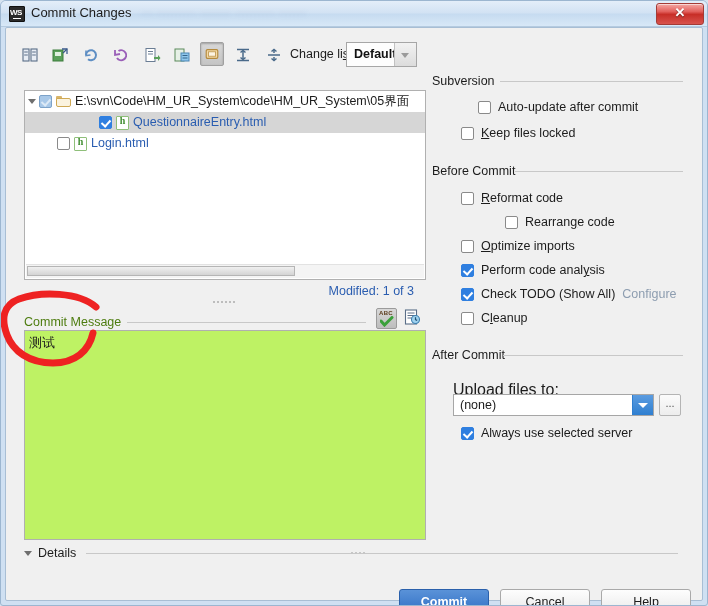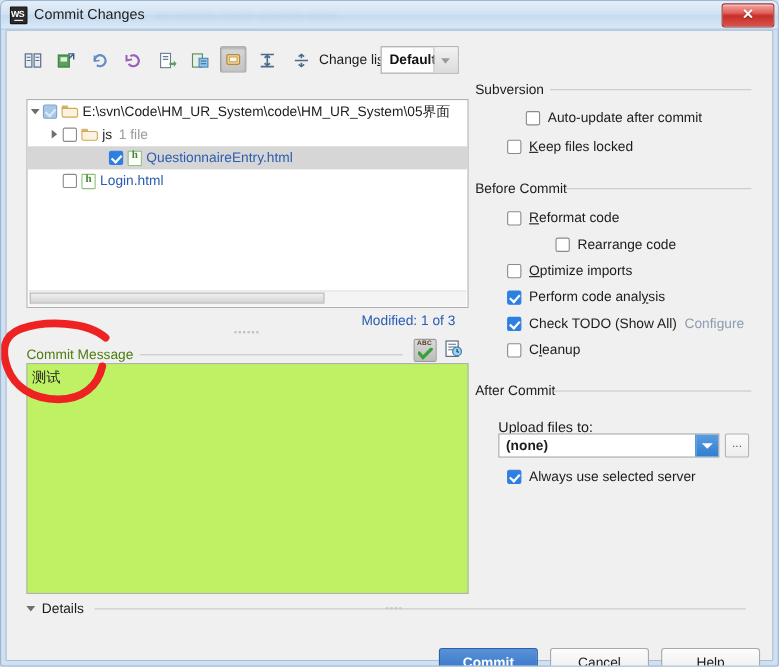--- a/index.html
+++ b/index.html
@@ -329,31 +329,31 @@
     cursor: pointer;
   }
   .opt-row .cb { margin-top: 1px; margin-right: 7px; }
   .opt-row .lbl { vertical-align: top; line-height: 15px; display: inline-block; }
   .link {
     color: #8d9db0; margin-left: 7px; cursor: pointer;
   }
 
   #upload-label {
     position: absolute; left: 447px; top: 353px;
-    font-size: 13px; color: #1c1c1c;
+    font-size: 16px; color: #1c1c1c;
   }
   #upload-combo {
     position: absolute; left: 447px; top: 366px;
     width: 201px; height: 22px;
     background: #fff; border: 1px solid #a6a6a6;
     box-sizing: border-box; cursor: pointer;
   }
   #upload-combo .val {
     position: absolute; left: 6px; top: 3px;
-    font-size: 12.5px; color: #1c1c1c; font-weight: bold;
+    font-size: 12.5px; color: #1c1c1c;
   }
   #upload-combo .arrowbox {
     position: absolute; right: 0; top: 0; bottom: 0; width: 20px;
     background: linear-gradient(to bottom,#5b9ce0,#2f7fd0);
     border-left: 1px solid #2f7fd0;
     cursor: pointer;
   }
   #upload-combo .arrowbox .tri {
     position: absolute; left: 5px; top: 8px;
     width: 0; height: 0;
@@ -525,21 +525,20 @@
     <div id="changelist-combo">
       <span class="val">Default</span>
       <span class="arrowbox">
           <span class="tri-down"></span>
         </span>
     </div>
 
     <div id="tree-panel">
       <div id="tree-rows">
           <div class="tree-row"><span class="tw"><span class="t-d"></span></span><span class="cb partial"></span><span class="ico-folder"></span><span class="t-label ">E:\svn\Code\HM_UR_System\code\HM_UR_System\05界面</span></div>
-          <div class="tree-row"><span class="indent" style="width:18px"></span><span class="tw"><span class="t-r"></span></span><span class="cb"></span><span class="ico-folder"></span><span class="t-label ">js</span><span class="t-label dim">1 file</span></div>
           <div class="tree-row selected"><span class="indent" style="width:36px"></span><span class="tw"></span><span class="cb checked"></span><span class="ico-html"></span><span class="t-label file">QuestionnaireEntry.html</span></div>
           <div class="tree-row"><span class="indent" style="width:18px"></span><span class="tw"></span><span class="cb"></span><span class="ico-html"></span><span class="t-label file">Login.html</span></div>
         </div>
       <div id="tree-hscroll">
         <div class="thumb"></div>
       </div>
     </div>
 
     <div id="modified-label">Modified: 1 of 3</div>
 

